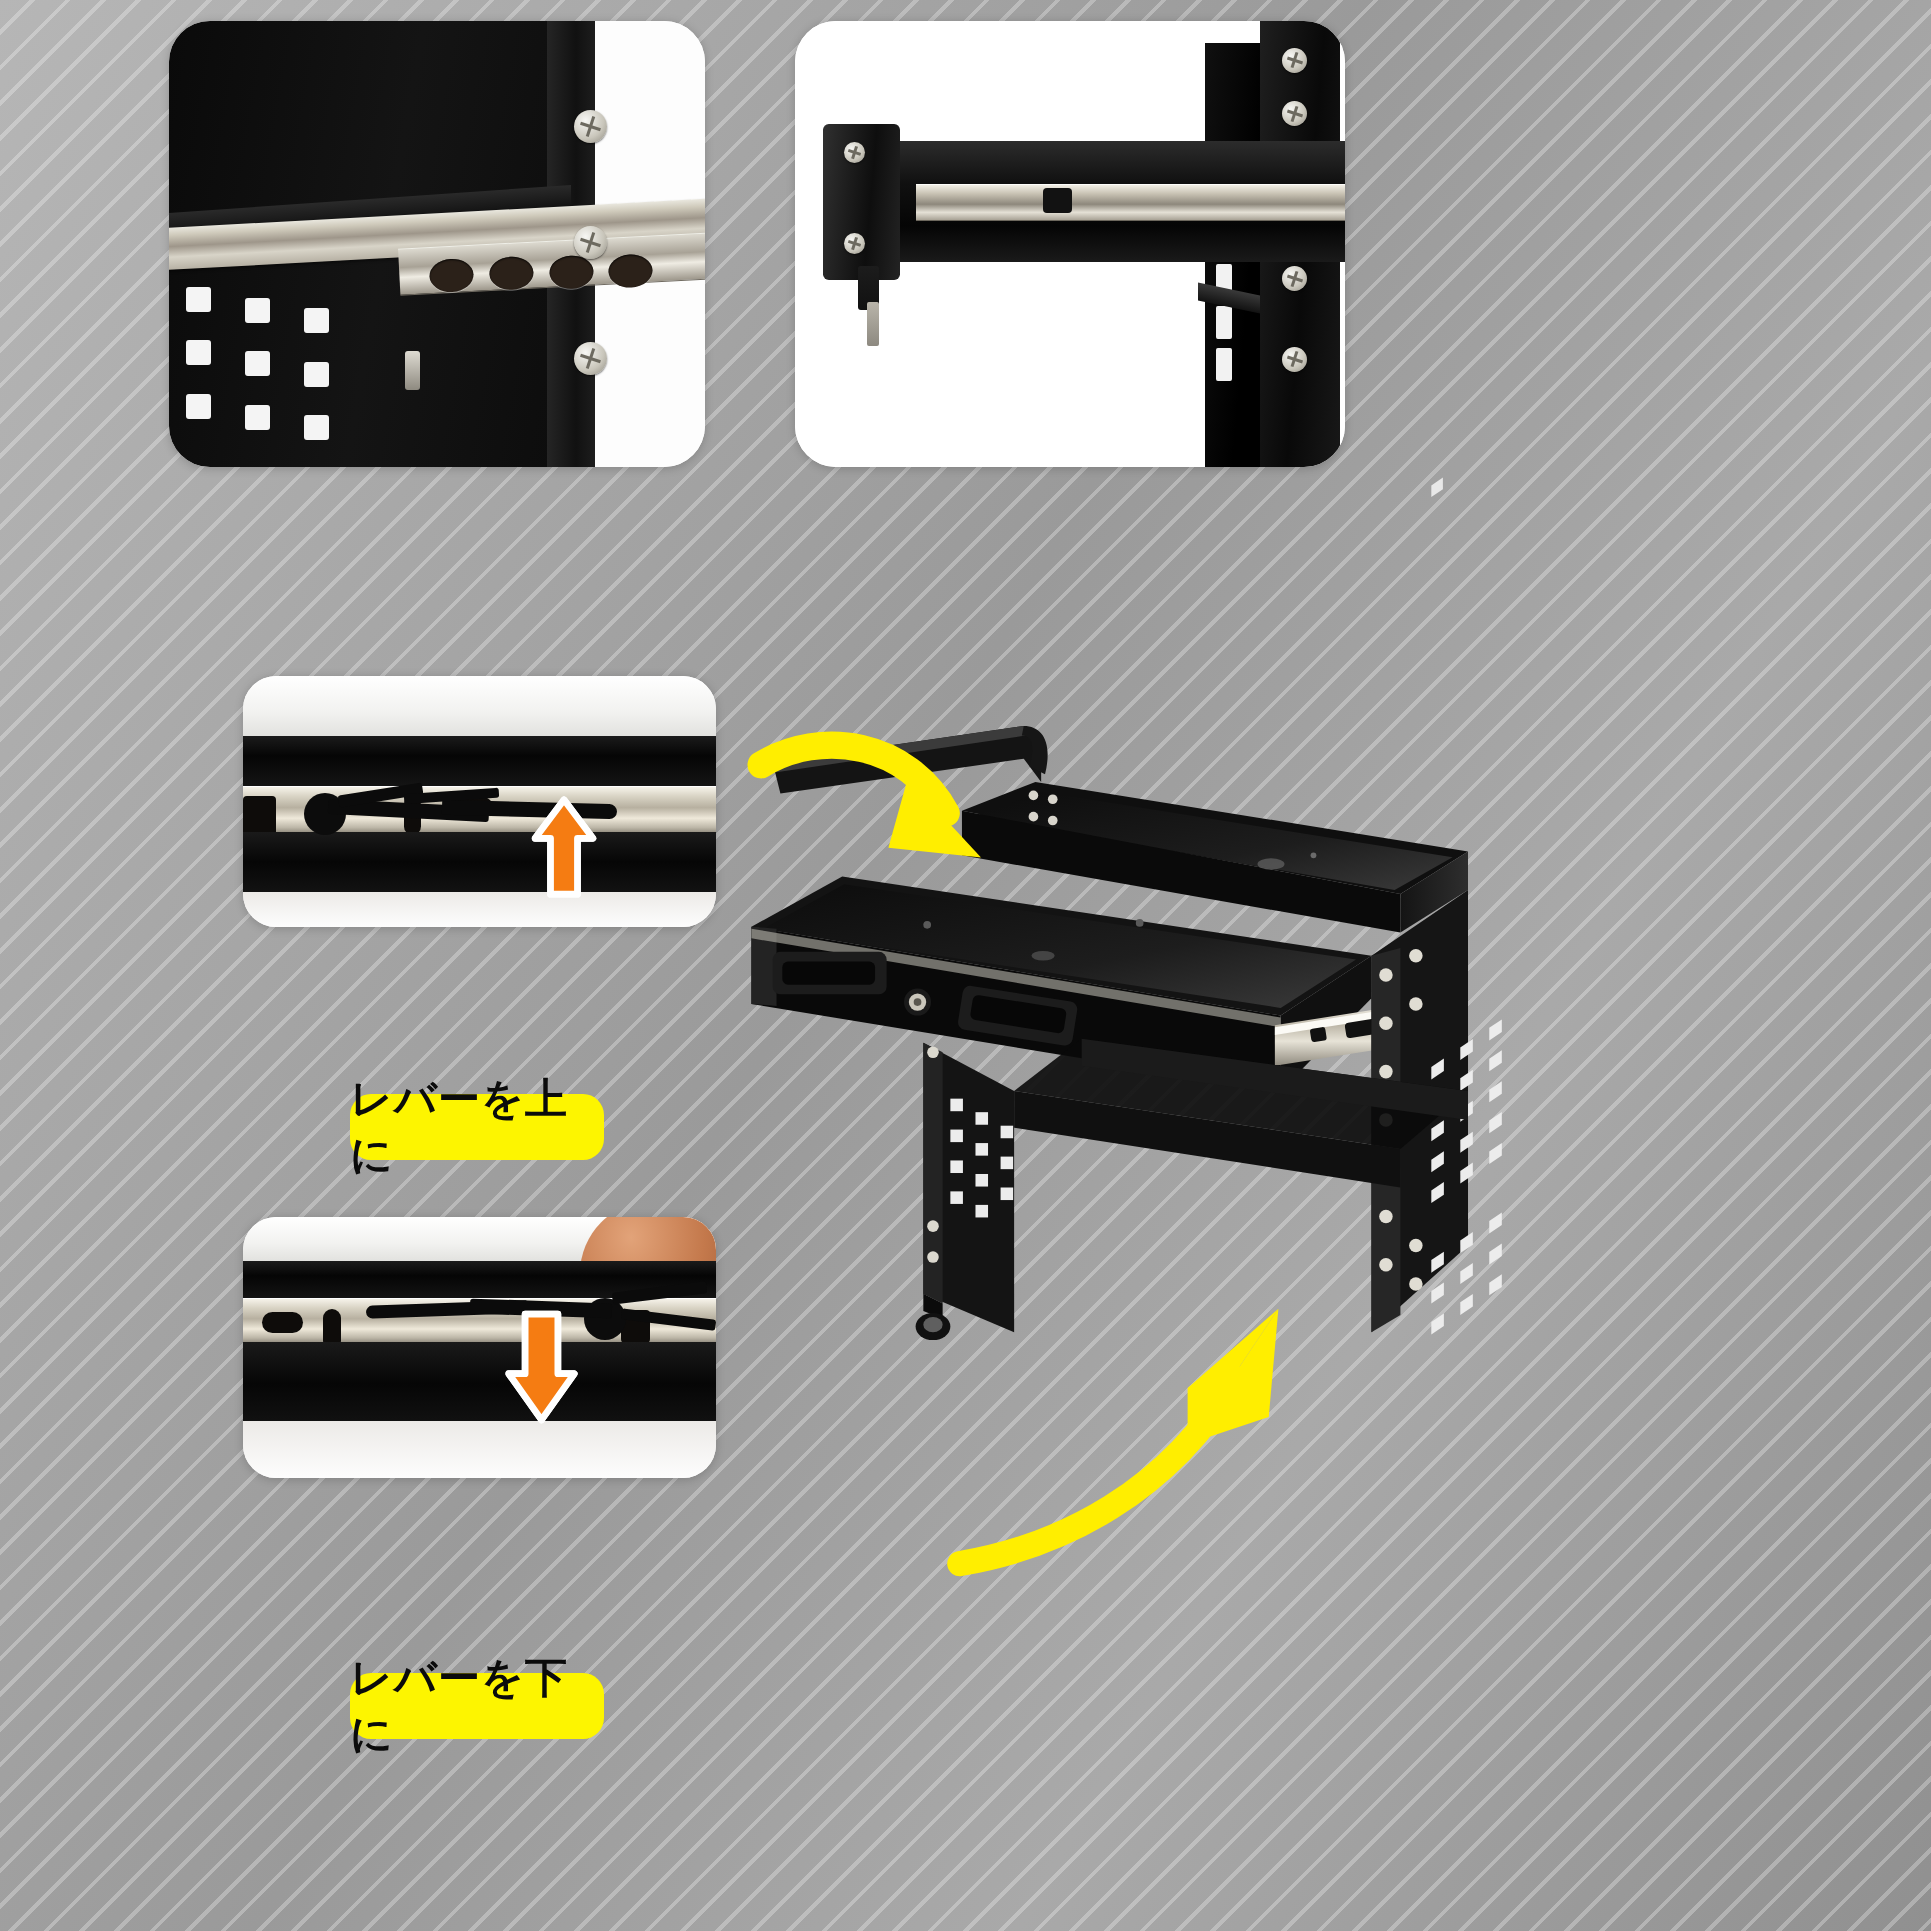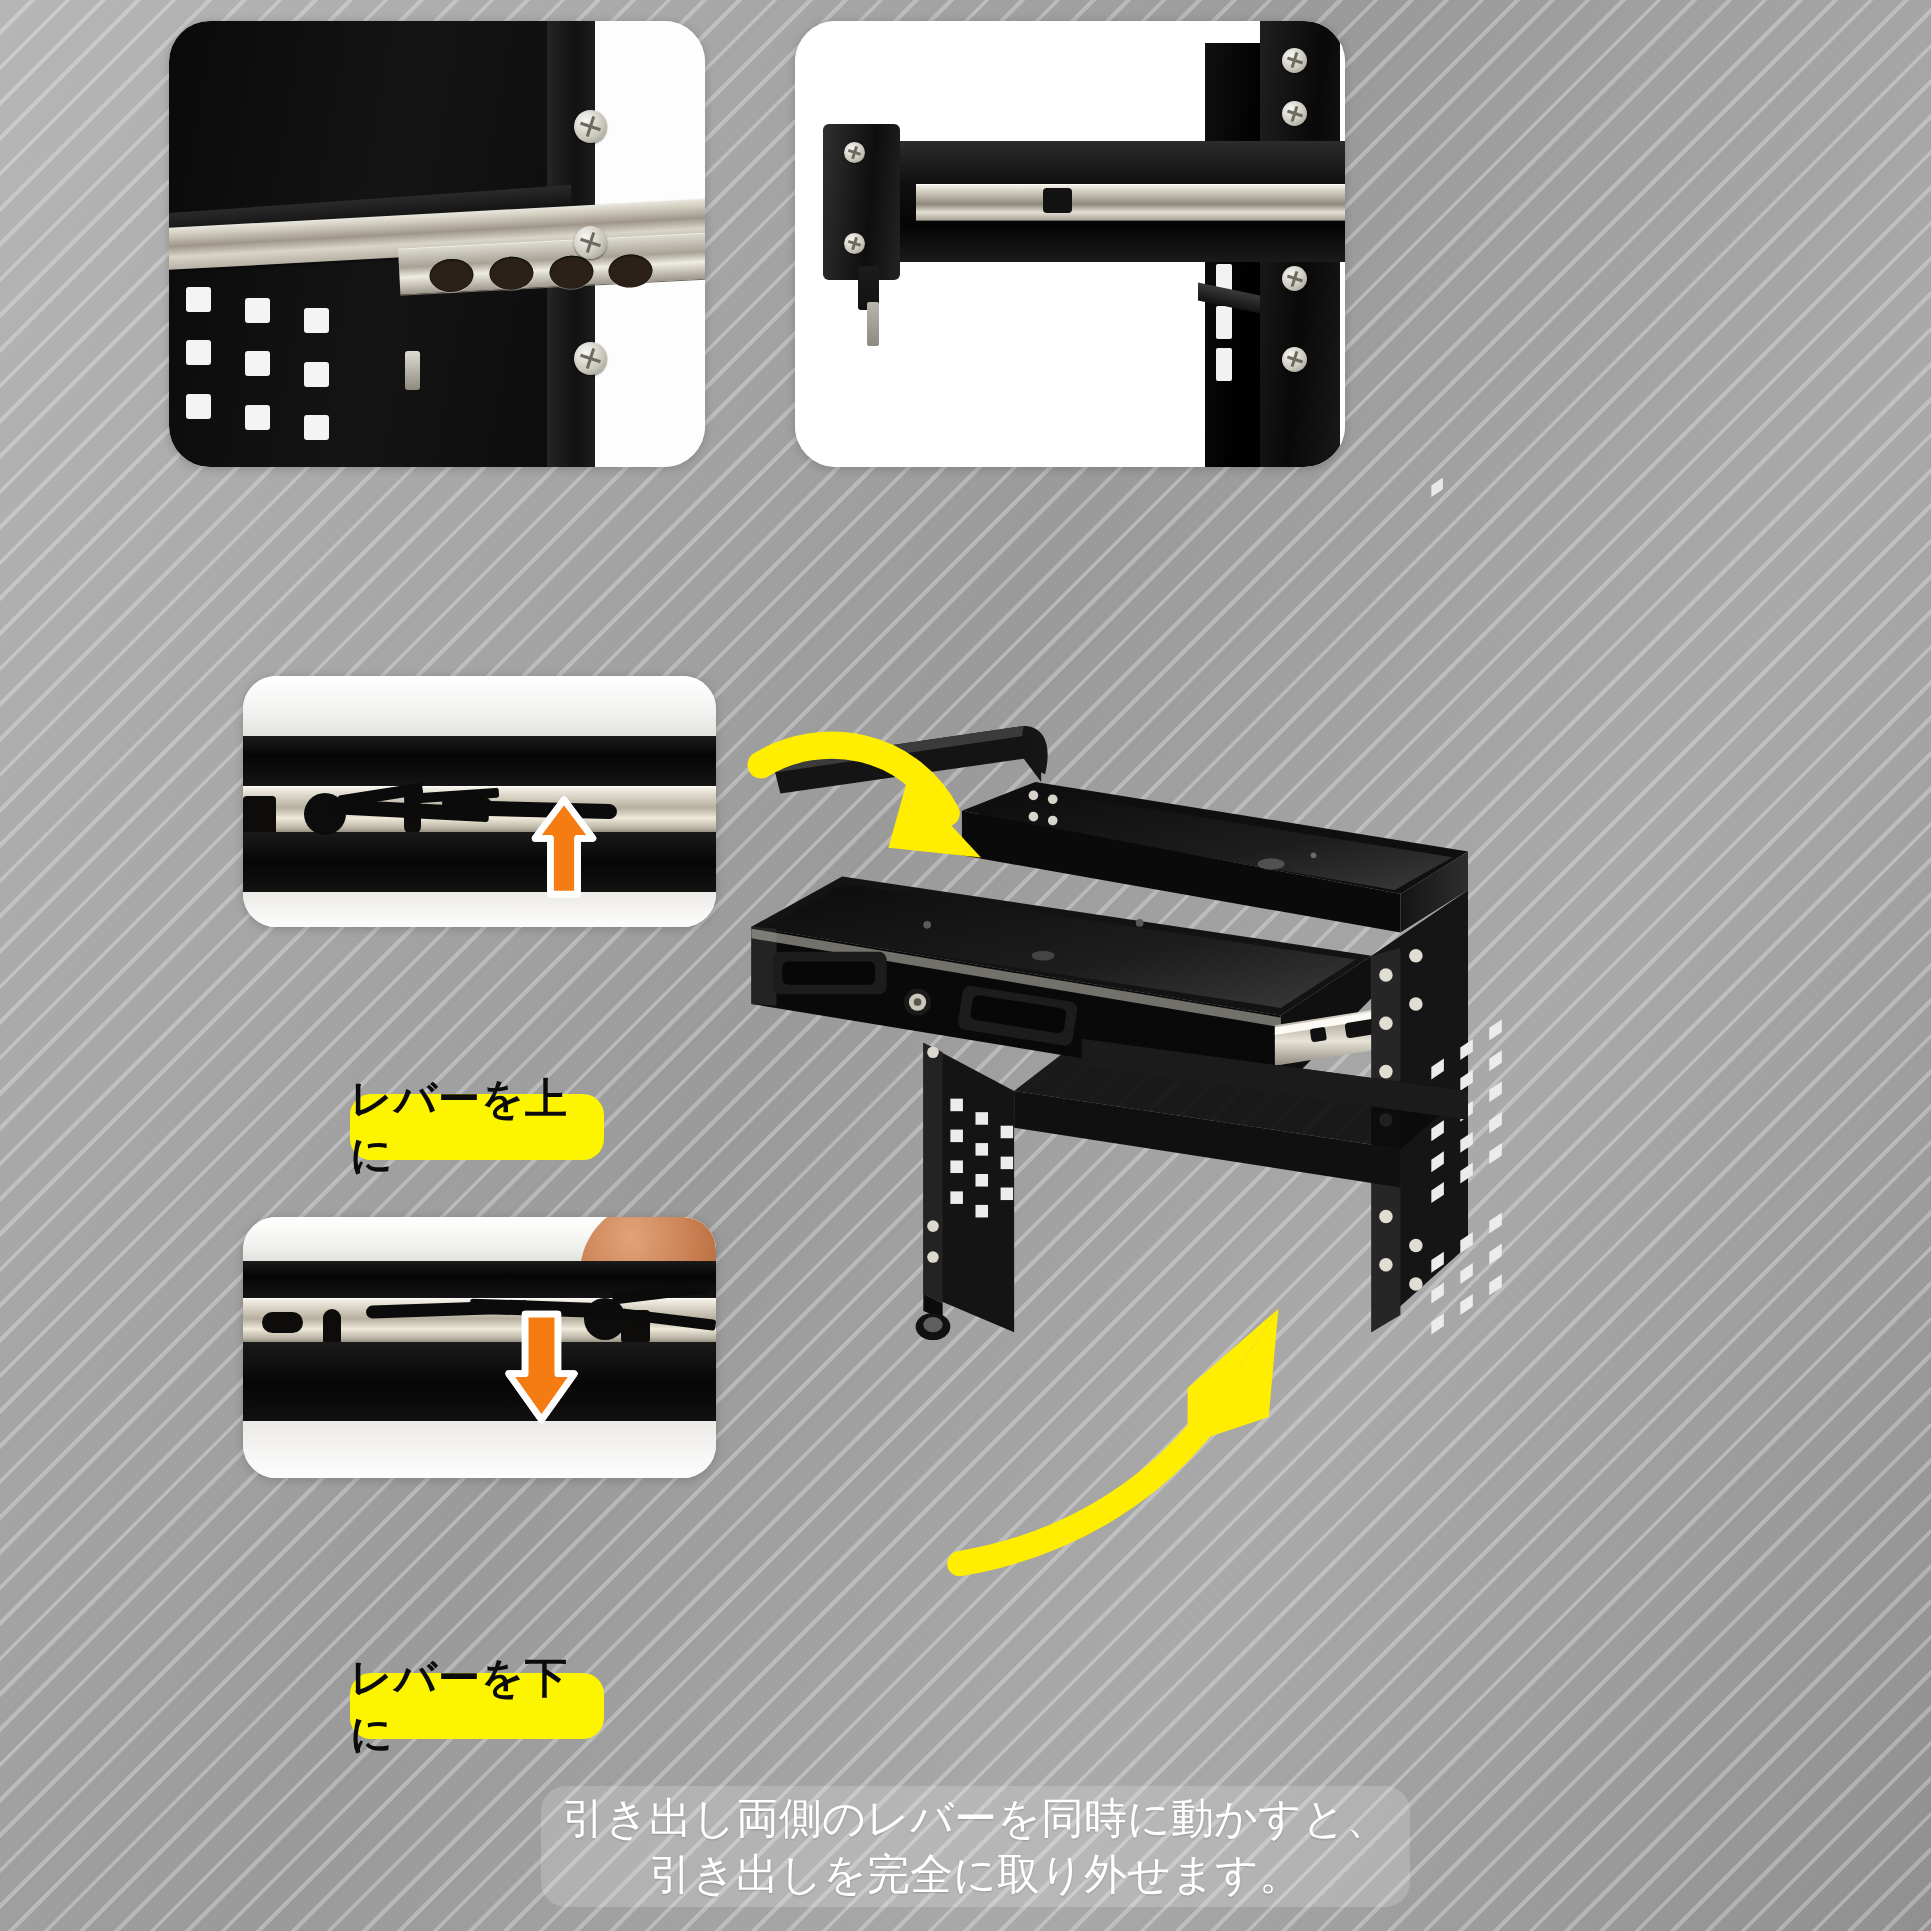--- a/index.html
+++ b/index.html
@@ -423,19 +423,15 @@
       <path d="M14 300 C 120 282, 230 226, 300 108" fill="none" stroke="#ffee00" stroke-width="26" stroke-linecap="round"></path>
       <path d="M250 176 L344 36 L334 148 Z" fill="#ffee00"></path>
       <path d="M250 176 L344 36 L250 118 Z" fill="#ffee00"></path>
     </svg>
   </div>
 
   <div class="pill" id="label-up">レバーを上に</div>
 
   <div class="pill" id="label-down">レバーを下に</div>
 
-  <div id="caption">
-    <div>引き出し両側のレバーを同時に動かすと、</div>
-    <div>引き出しを完全に取り外せます。</div>
-  </div>
 
 </div>
 
 
 </body></html>

